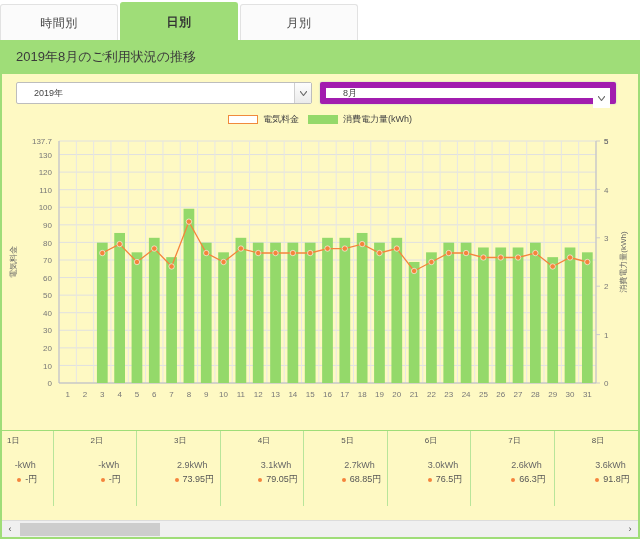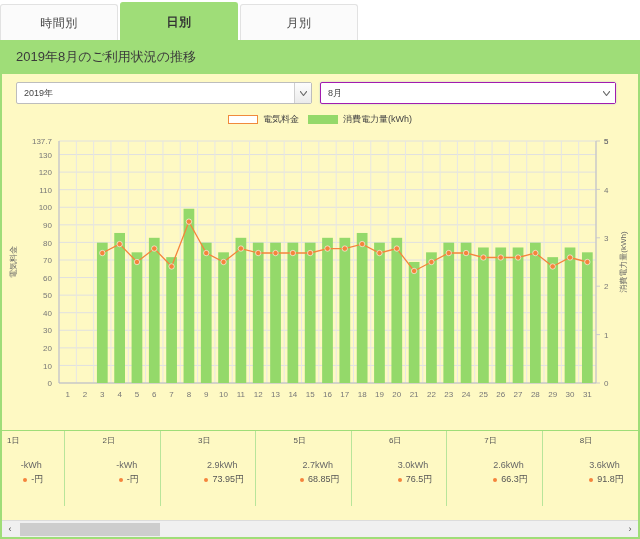--- a/index.html
+++ b/index.html
@@ -57,24 +57,24 @@
   
   .selects {
     display: flex; gap: 8px;
     padding: 8px 10px 4px 14px;
   }
   .sel {
     position: relative; height: 22px;
     display: flex; align-items: center;
     background: #ffffff;
     font-size: 9px; color: #444;
-    padding-left: 7px;
+    padding-left: 17px;
   }
   .sel.year { width: 296px; border: 1px solid #bdbdbd; border-radius: 2px; }
-  .sel.month { width: 296px; border: 1px solid #a21caf; border-radius: 2px;
+  .sel.month { width: 296px; border: 6px solid #a21caf; border-radius: 2px;
                box-shadow: 0 0 2px rgba(110,170,230,0.55); }
   .sel-arrow {
     position: absolute; right: 0; top: 0;
     width: 17px; height: 20px;
     display: flex; align-items: center; justify-content: center;
     background: linear-gradient(#fdfdfd, #ebebeb);
     border-left: 1px solid #cfcfcf;
   }
   .sel.month .sel-arrow { background: #ffffff; border-left: none; }
   .sel-arrow svg { display: block; }
@@ -391,20 +391,28 @@
         </div>
         <div class="daycell">
           <div class="day-label">3日</div>
           <div class="day-kwh">2.9kWh</div>
           <div class="day-yen-row">
             <span class="dot"></span>
             <span class="day-yen">73.95円</span>
           </div>
         </div>
         <div class="daycell">
+          <div class="day-label">4日</div>
+          <div class="day-kwh">3.1kWh</div>
+          <div class="day-yen-row">
+            <span class="dot"></span>
+            <span class="day-yen">79.05円</span>
+          </div>
+        </div>
+        <div class="daycell">
           <div class="day-label">5日</div>
           <div class="day-kwh">2.7kWh</div>
           <div class="day-yen-row">
             <span class="dot"></span>
             <span class="day-yen">68.85円</span>
           </div>
         </div>
         <div class="daycell">
           <div class="day-label">6日</div>
           <div class="day-kwh">3.0kWh</div>

